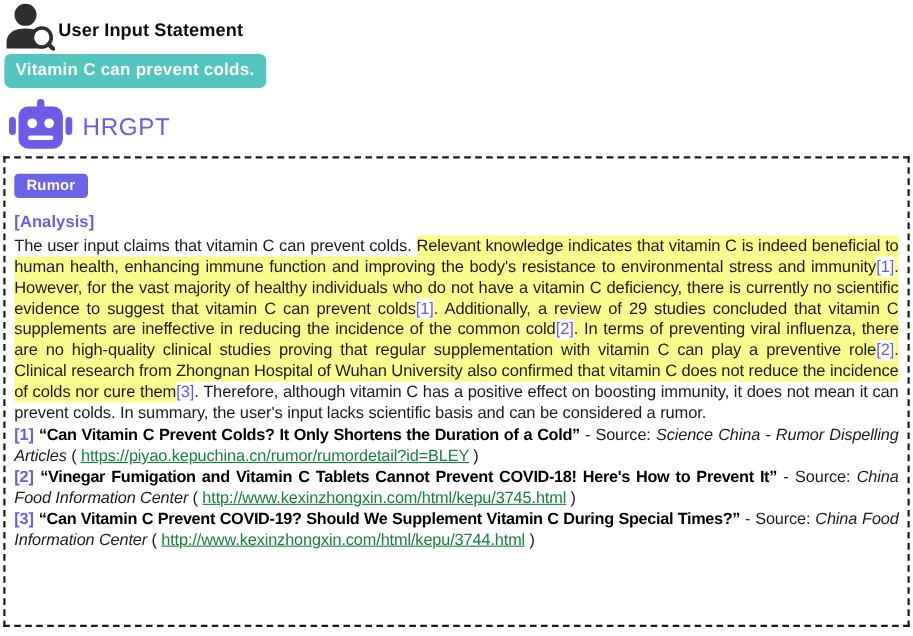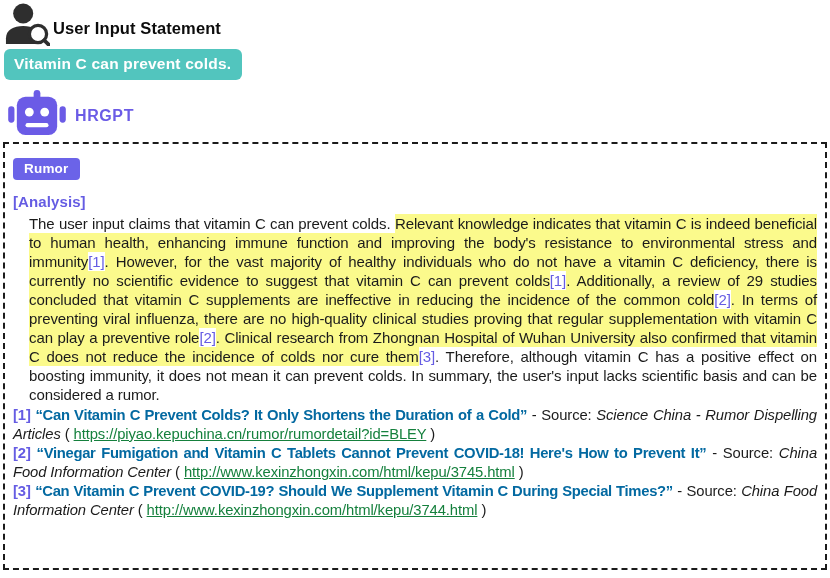--- a/index.html
+++ b/index.html
@@ -11,38 +11,38 @@
   .user-icon{width:46px;height:44px;display:inline-block;}
   .user-label{font-size:16.5px;font-weight:bold;color:#0c0c0c;margin-left:3px;margin-top:8px;letter-spacing:0.1px;}
 
   
   .statement-bubble{position:absolute;top:49px;left:4px;background:#52c5be;color:#ffffff;
         font-size:15.5px;font-weight:bold;padding:6px 11px 7px 10px;border-radius:6px;letter-spacing:0.2px;}
 
   
   .bot-header{position:absolute;top:90px;left:8px;display:flex;align-items:center;height:48px;}
   .robot-icon{width:58px;height:48px;display:inline-block;}
-  .bot-name{font-size:16px;font-weight:bold;color:#6b5be6;margin-left:9px;letter-spacing:0.6px;margin-top:4px;}
+  .bot-name{font-size:22px;font-weight:normal;color:#6b5be6;margin-left:9px;letter-spacing:0.6px;margin-top:4px;}
 
   
   .response-box{position:absolute;top:142px;left:3px;width:824px;height:428px;box-sizing:border-box;
         border:2px dashed #1b1b1b;padding:6px 8px;background:#ffffff;}
   .section-header{font-size:15px;font-weight:bold;color:#655ce3;letter-spacing:0.1px;}
   .hdr-analysis,.hdr-references{margin-top:13px;}
   .badge{display:inline-block;margin-top:8px;background:#6b63e8;color:#ffffff;font-size:13.5px;
         font-weight:bold;padding:3px 11px 4px 11px;border-radius:4px;letter-spacing:0.2px;}
 
-  .analysis{margin:4px 0 0 16px;font-size:15px;line-height:19px;color:#1b1b1b;text-align:justify;letter-spacing:-0.1px;}
+  .analysis{margin:4px 0 0 0;font-size:15px;line-height:19px;color:#1b1b1b;text-align:justify;letter-spacing:-0.1px;}
   .analysis .hl{background:#fbfa8c;padding:1px 0;}
   .analysis .cite{color:#655ce3;background:transparent;}
 
   .refs{margin-top:2px;font-size:14.8px;line-height:19px;color:#1b1b1b;text-align:justify;letter-spacing:-0.1px;}
   .ref{margin:0;}
   .ref-marker{color:#655ce3;font-weight:bold;}
-  .ref-title{font-weight:bold;color:#0369a1;letter-spacing:-0.3px;}
+  .ref-title{font-weight:bold;color:#000000;letter-spacing:-0.3px;}
   .ref-source{font-style:italic;}
   .ref-link{color:#15803d;text-decoration:underline;cursor:pointer;}
 </style>
 </head>
 <body>
 
 <div class="page">
 
   <div class="user-header">
     <span class="user-icon">

